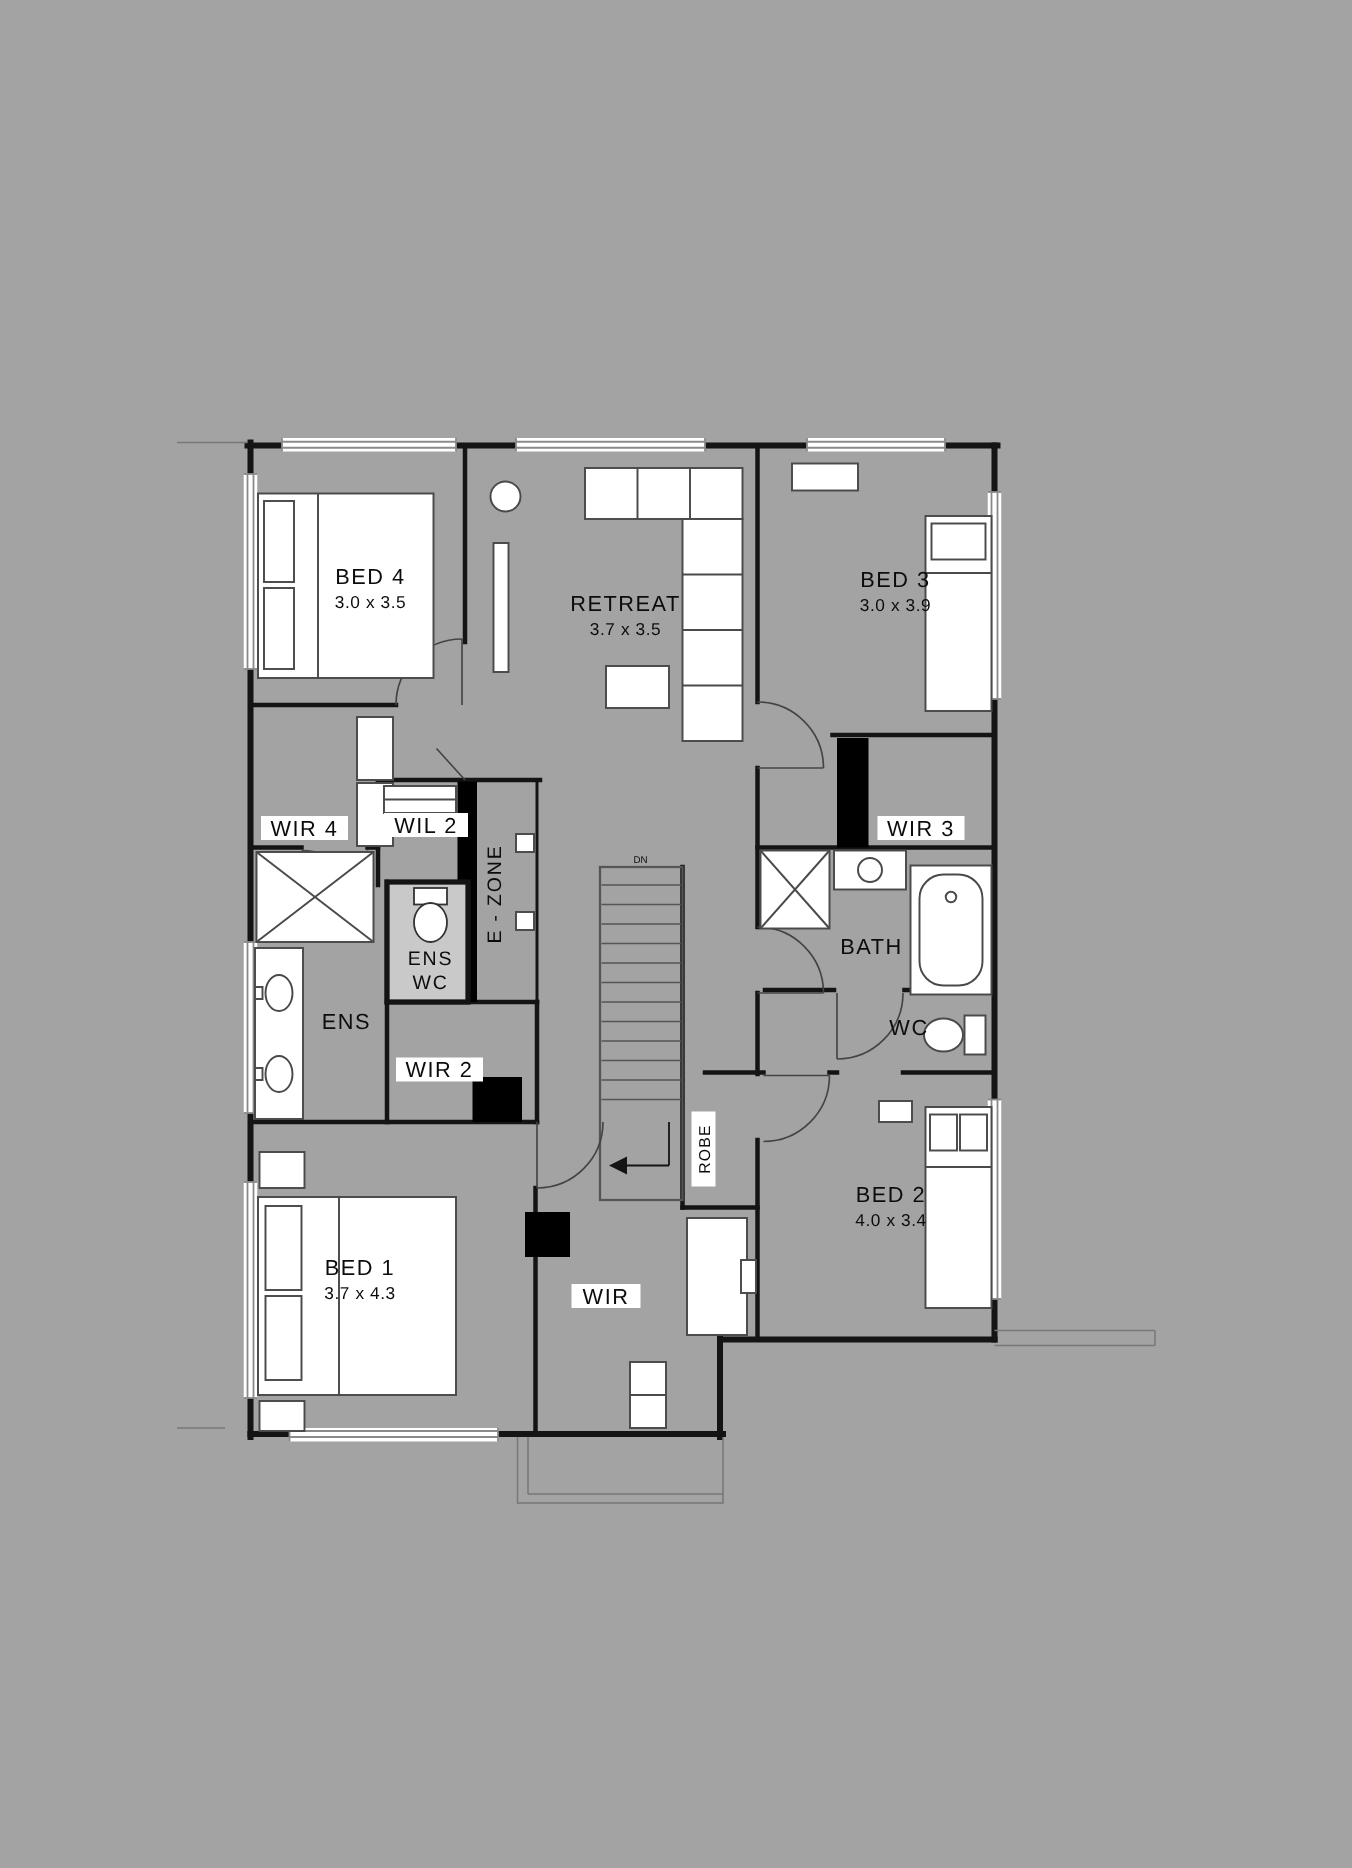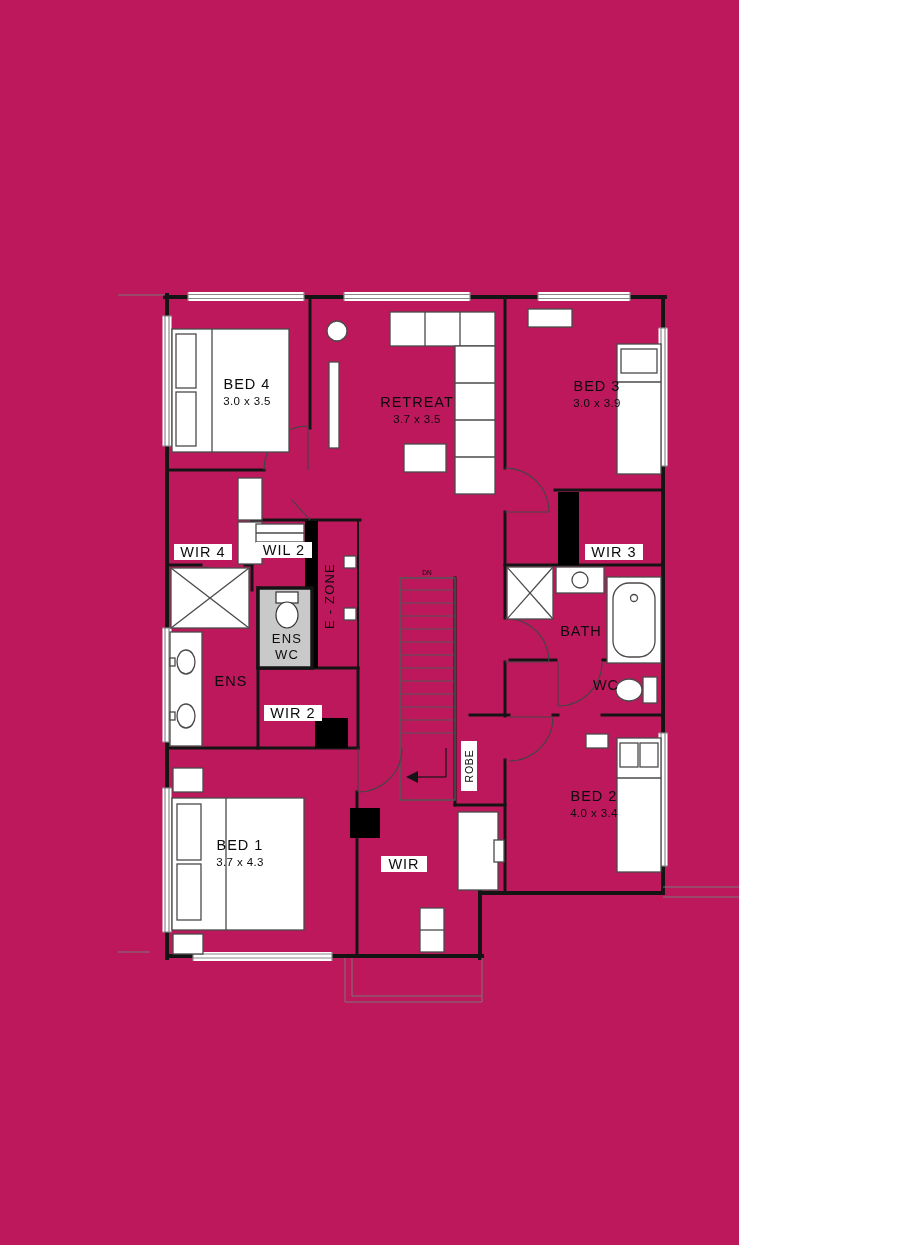--- a/index.html
+++ b/index.html
@@ -1,17 +1,17 @@
 <!DOCTYPE html>
 <html><head>
 <meta charset="utf-8">
 <style>
   html,body{margin:0;padding:0;background:#ffffff;}
   body{width:901px;height:1245px;font-family:"Liberation Sans",sans-serif;}
-  .canvas{position:relative;width:739px;height:1245px;background:#be185d;overflow:hidden;}
+  .canvas{position:relative;width:901px;height:1245px;background:#a3a3a3;overflow:hidden;}
   svg{display:block;}
   svg text{fill:#0c0c0c;font-family:"Liberation Sans",sans-serif;}
   .room{font-size:14.5px;letter-spacing:1px;text-anchor:middle;}
   .dims{font-size:11.5px;letter-spacing:.4px;text-anchor:middle;}
   .vert{font-size:13px;letter-spacing:1.2px;text-anchor:middle;}
   .robe{font-size:10.5px;letter-spacing:.8px;text-anchor:middle;}
   .tiny{font-size:6.5px;text-anchor:middle;}
   .labelbg{fill:#ffffff;}
 </style>
 </head>

